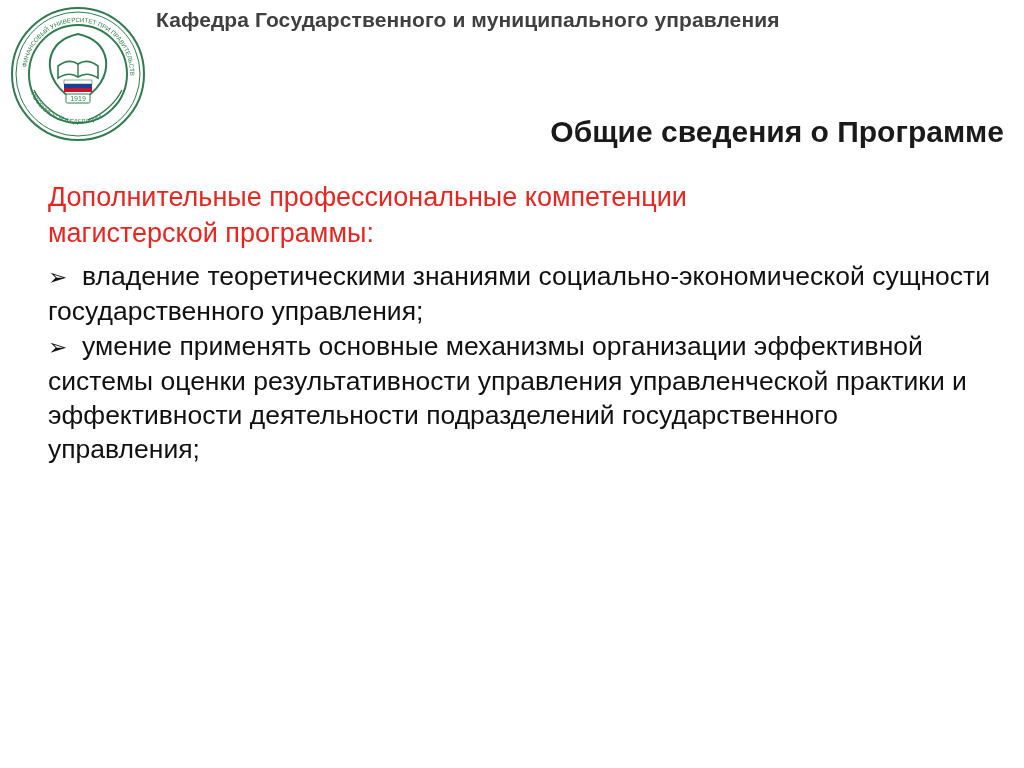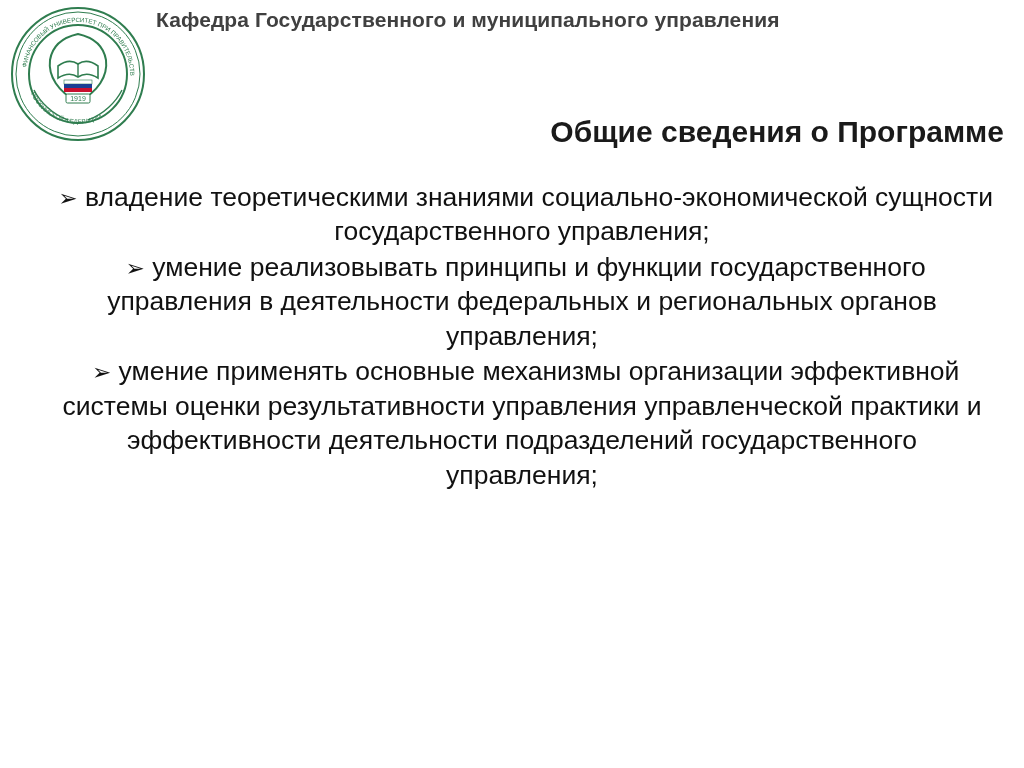--- a/index.html
+++ b/index.html
@@ -75,21 +75,20 @@
     list-style: none;
   }
 
   .bullet-item {
     position: relative;
     font-size: 26.5px;
     line-height: 1.3;
     color: #111111;
     margin-bottom: 1px;
     padding-left: 0;
-    text-align: center;
   }
 
   .bullet-item .marker {
     display: inline-block;
     width: 34px;
     font-size: 23px;
     color: #111111;
     vertical-align: baseline;
   }
 
@@ -144,25 +143,26 @@
     </svg>
   </div>
 
   <div class="dept-title">Кафедра Государственного и муниципального управления</div>
 
   <div class="slide-title">Общие сведения о Программе</div>
 </div>
 
 <div class="content">
 
+  <p class="lead">
+    <span>Дополнительные профессиональные компетенции</span><br>
+    <span>магистерской программы:</span>
+  </p>
 
   <ul class="bullet-list">
     <li class="bullet-item">
       <span class="marker">➢</span><span class="btext">владение теоретическими знаниями социально-экономической сущности государственного управления;</span>
-    </li>
-    <li class="bullet-item">
-      <span class="marker">➢</span><span class="btext">умение реализовывать принципы и функции государственного управления в деятельности федеральных и региональных органов управления;</span>
     </li>
     <li class="bullet-item">
       <span class="marker">➢</span><span class="btext">умение применять основные механизмы организации эффективной системы оценки результативности управления управленческой практики и эффективности деятельности подразделений государственного управления;</span>
     </li>
   </ul>
 </div>
 
 </body></html>

